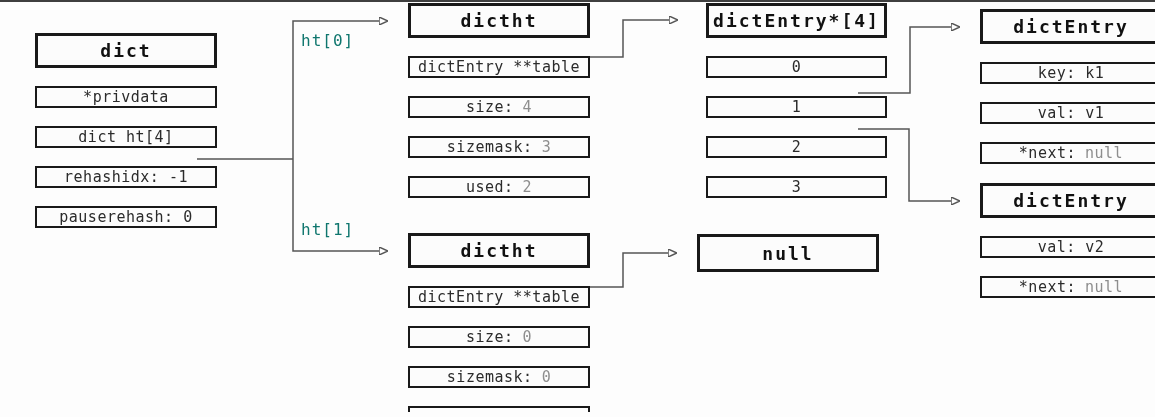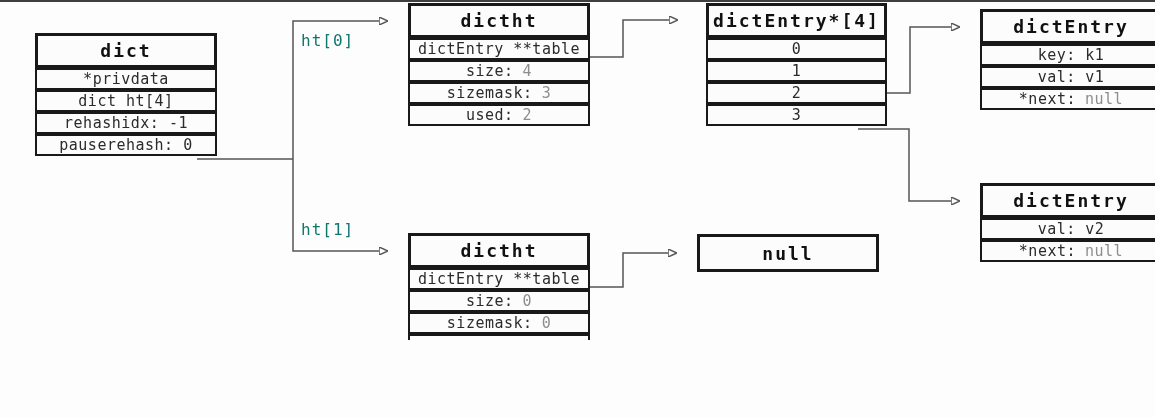--- a/index.html
+++ b/index.html
@@ -5,21 +5,21 @@
   html,body{margin:0;padding:0;}
   body{background:#ffffff;}
   .canvas{
     position:relative;width:1155px;height:417px;
     background:#fdfdfd;overflow:hidden;
     font-family:"DejaVu Sans Mono","Liberation Mono",monospace;
   }
   .topline{position:absolute;left:0;top:0;width:1155px;height:2px;background:#3f3f3f;}
   .wires{position:absolute;left:0;top:0;width:1155px;height:417px;}
   .wires path{stroke:#555555;stroke-width:1.5;fill:none;}
-  .box{position:absolute;display:flex;flex-direction:column;gap:0;padding-left:20px;}
+  .box{position:absolute;display:flex;flex-direction:column;gap:18px;padding-left:20px;}
   .cell{
     box-sizing:border-box;height:22px;background:#fcfcfc;
     border:2px solid #191919;
     display:flex;align-items:center;justify-content:center;
     font-size:15px;letter-spacing:0.5px;color:#2b2b2b;white-space:pre;
   }
   .head{
     height:35px;border-width:3px;font-weight:bold;font-size:18px;letter-spacing:2px;color:#111;
   }
   .v{color:#8e8e8e;margin-left:9px;}

